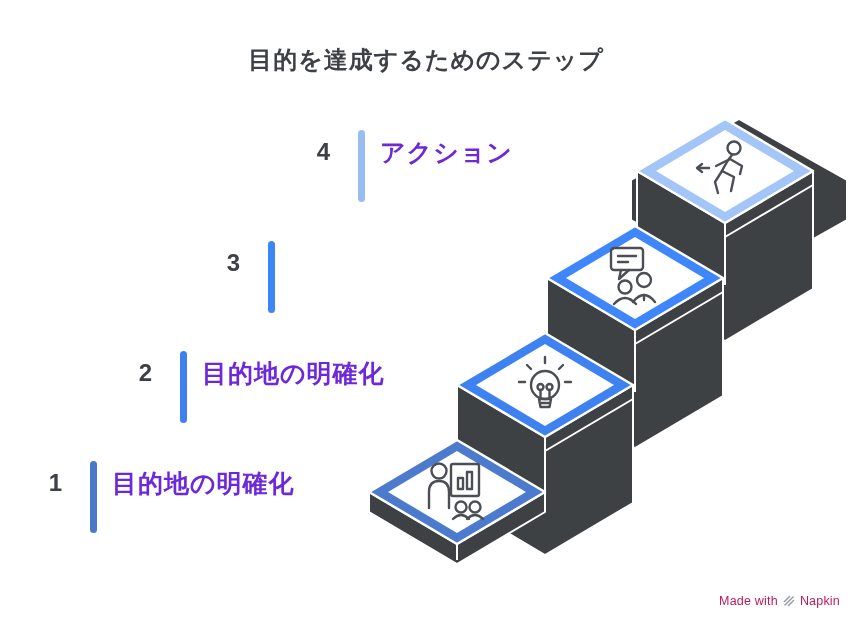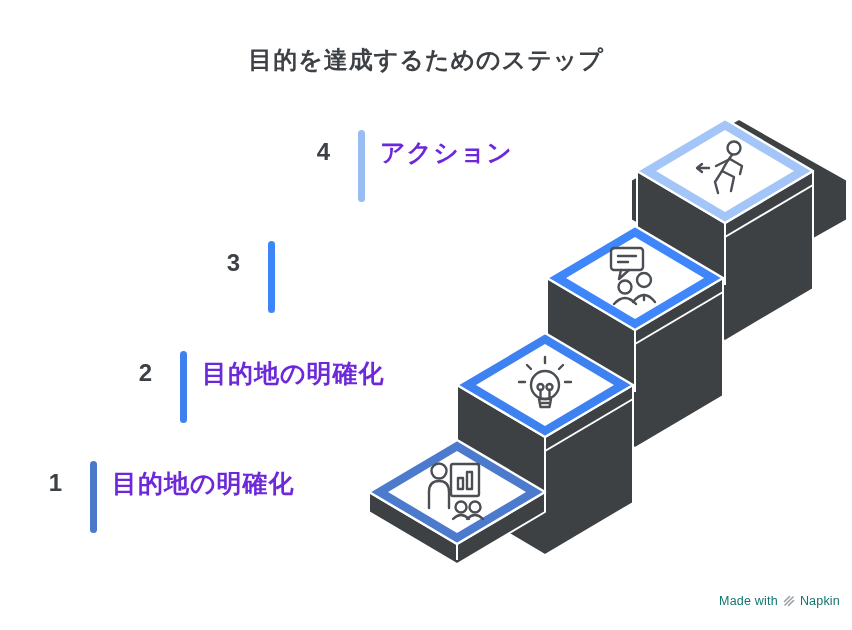--- a/index.html
+++ b/index.html
@@ -22,21 +22,21 @@
     letter-spacing:1px;white-space:nowrap;
   }
   #stairs{position:absolute;left:0;top:0;}
   .slab{fill:#3e4144;stroke:#ffffff;stroke-width:2;stroke-linejoin:round;}
   .edge{stroke:#ffffff;stroke-width:2;fill:none;}
   .tile{stroke:#ffffff;stroke-width:2.5;stroke-linejoin:round;}
   .tile-inner{fill:#ffffff;}
   .icon{stroke:#4b4f54;stroke-width:2.4;fill:none;stroke-linecap:round;stroke-linejoin:round;}
   .watermark{
     position:absolute;right:12px;top:594px;display:flex;align-items:center;gap:4px;
-    font-size:12.5px;color:#0f766e;letter-spacing:.2px;
+    font-size:12.5px;color:#be185d;letter-spacing:.2px;
   }
 </style>
 </head>
 <body>
 
 <div id="canvas">
 
   <div class="title">目的を達成するためのステップ</div>
 
   <div class="step-row" style="left:285px;top:130px;">

